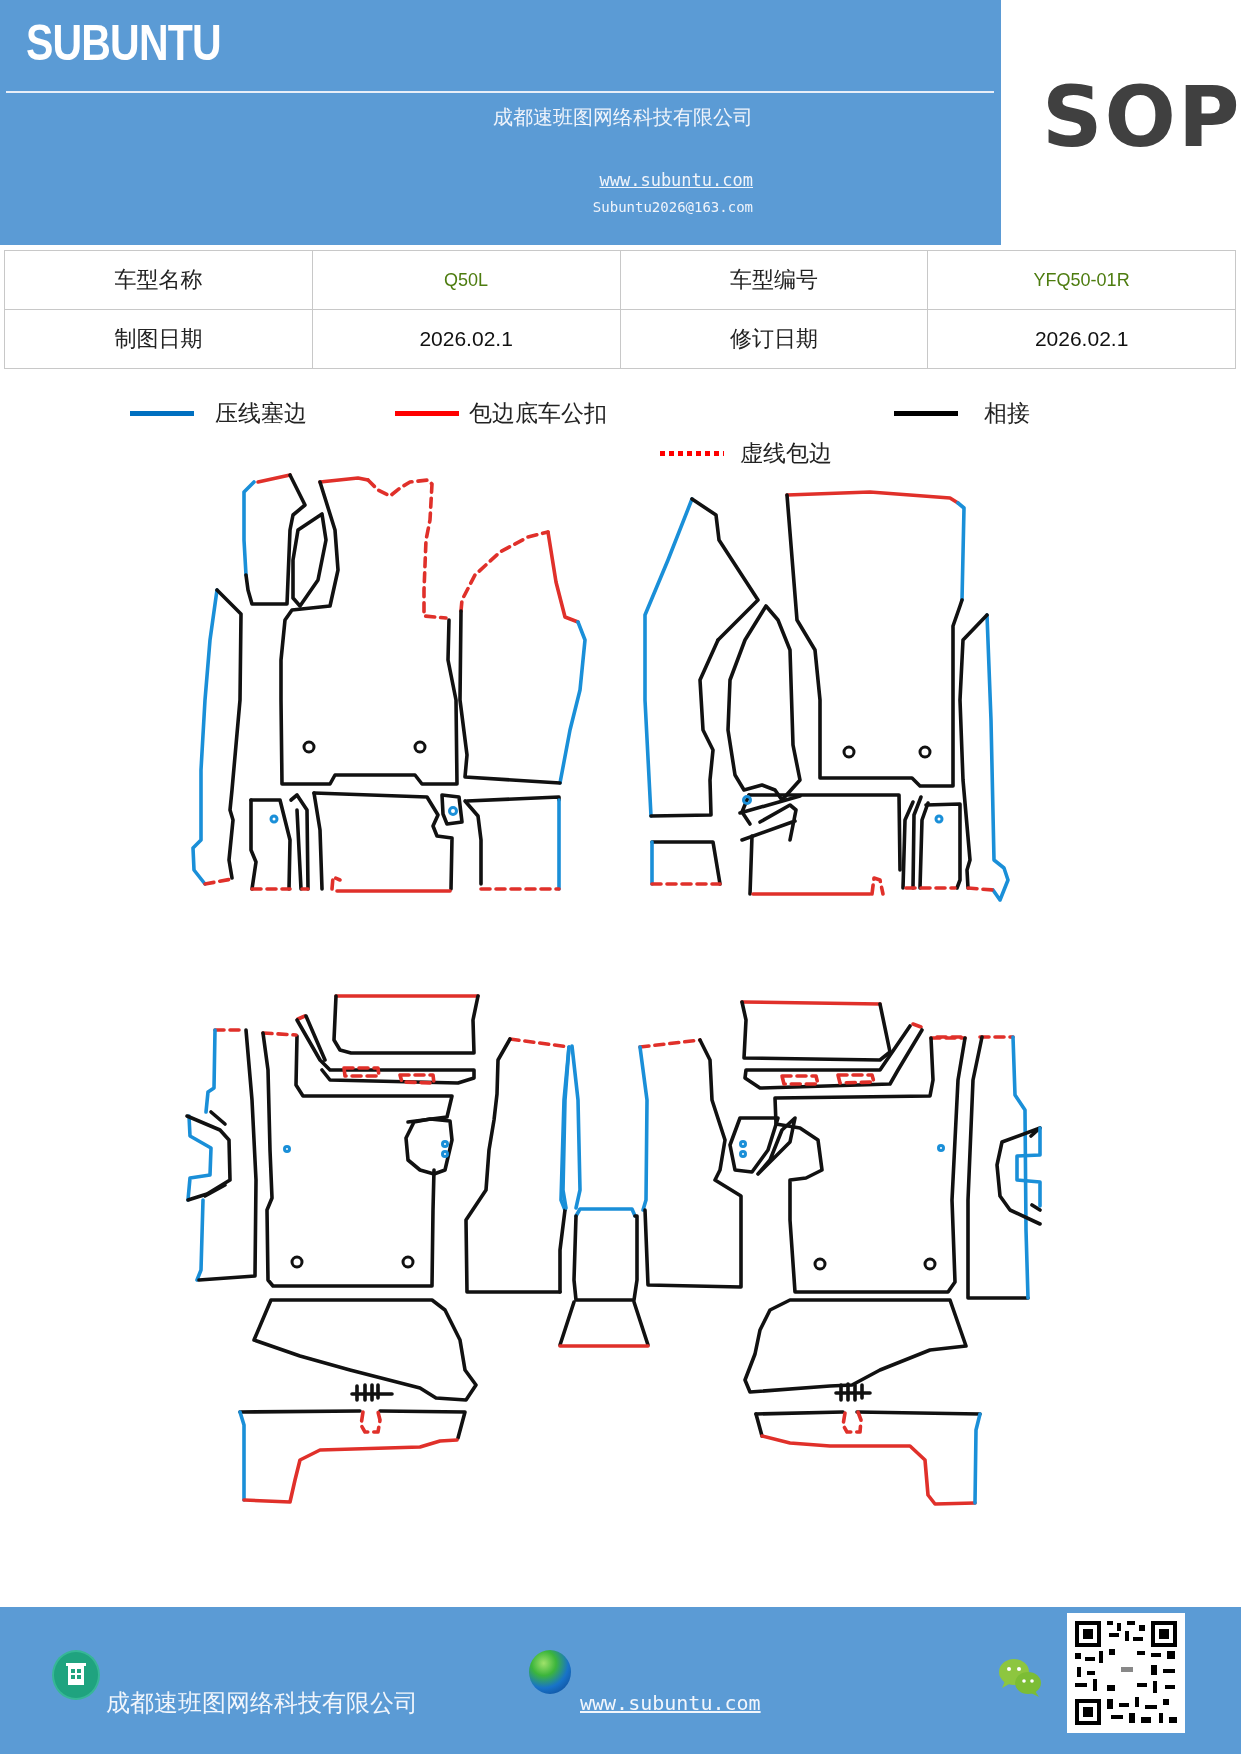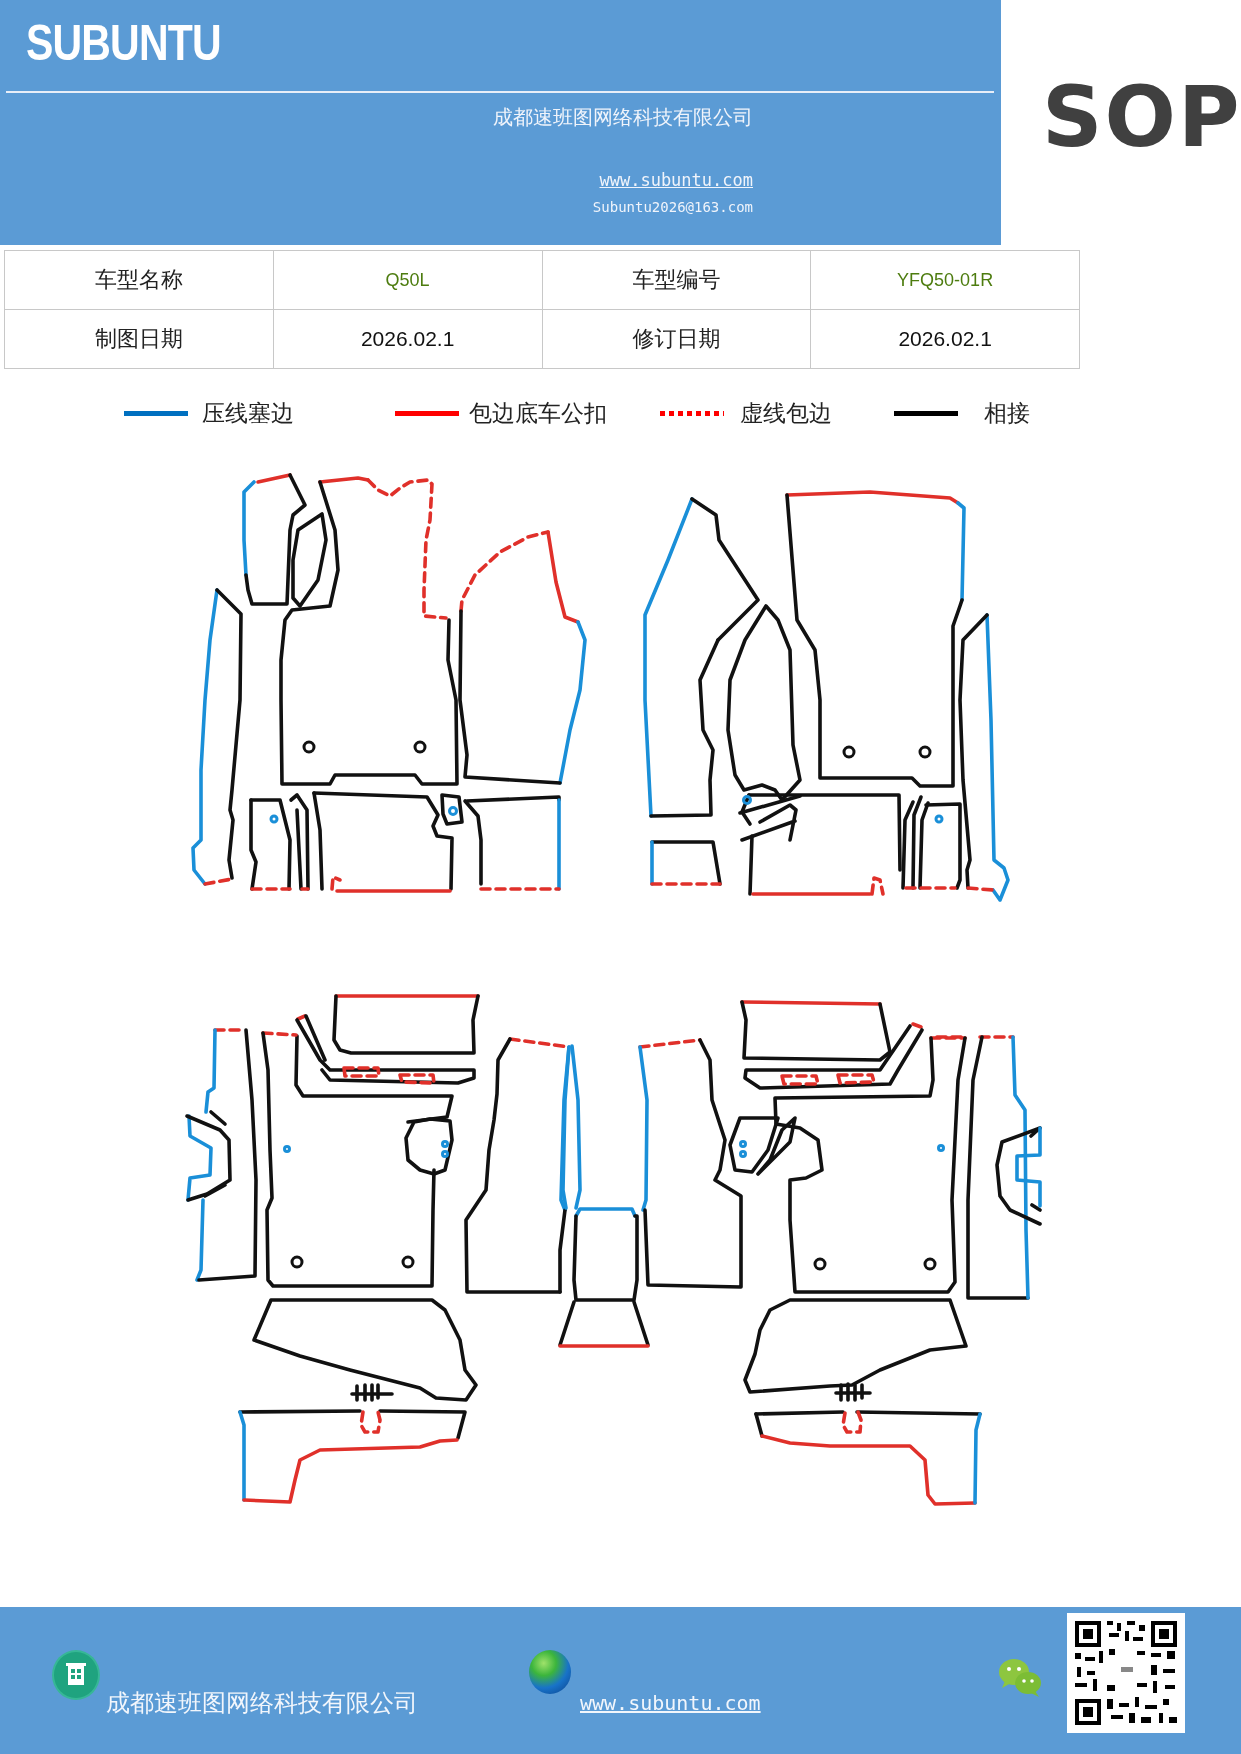--- a/index.html
+++ b/index.html
@@ -9,21 +9,21 @@
   .brand { position:absolute; left:26px; top:14px; font-family:"Liberation Sans", sans-serif; font-weight:bold;
            font-size:50px; color:#ffffff; letter-spacing:-1px; transform:scaleX(0.82); transform-origin:left top; }
   .hline { position:absolute; left:6px; top:91px; width:988px; height:2px; background:#e8eef8; }
   .company { position:absolute; right:248px; top:104px; font-size:20px; color:#f0f4fb; }
   .title { position:absolute; left:30px; top:148px; font-size:35px; color:#ffffff; }
   .web { position:absolute; right:248px; top:170px; font-family:"DejaVu Sans Mono", monospace; font-size:17px; color:#f0f4fb;
          text-decoration:underline; }
   .mail { position:absolute; right:248px; top:199px; font-family:"DejaVu Sans Mono", monospace; font-size:14px; color:#f0f4fb; }
   .sop { position:absolute; left:1042px; top:68px; font-family:"DejaVu Sans", sans-serif; font-size:84px; font-weight:bold; color:#404040; letter-spacing:2px; }
 
-  table.info { position:absolute; left:4px; top:250px; width:1076px; border-collapse:collapse;padding-left:48px; }
+  table.info { position:absolute; left:4px; top:250px; width:1232px; border-collapse:collapse;padding-left:48px; }
   table.info td { border:1.5px solid #c8c8c8; height:56px; text-align:center; vertical-align:middle;
                   font-size:22px; color:#222; width:25%; }
   table.info td.v { font-family:"Liberation Sans", sans-serif; font-size:18px; color:#4d7c0f; }
   table.info td.v2 { font-family:"Liberation Sans", sans-serif; font-size:21px; color:#111; }
 
   .legend { position:absolute; top:398px; left:0; width:1241px; height:40px; }
   .lg { position:absolute; top:0; display:flex; align-items:center; }
   .lg .sw { width:64px; height:5px; margin-right:14px; }
   .lg .lbl { font-size:23px; color:#222; }
 
@@ -63,29 +63,29 @@
   <tr>
     <td>制图日期</td>
     <td class="v2">2026.02.1</td>
     <td>修订日期</td>
     <td class="v2">2026.02.1</td>
   </tr>
 </tbody>
   </table>
 
 <div class="legend">
-  <div class="lg" style="left:124px;">
+  <div class="lg" style="left:130px;gap:7px;">
     <div class="sw" style="background:#0070c0;"></div>
     <span class="lbl">压线塞边</span>
   </div>
   <div class="lg" style="left:395px;">
     <div class="sw" style="background:#ff0000;"></div>
     <span class="lbl" style="margin-left:-4px;">包边底车公扣</span>
   </div>
-  <div class="lg" style="left:660px;">
+  <div class="lg" style="left:660px;margin-top:40px;">
     <div class="sw" style="background:repeating-linear-gradient(90deg,#ff0000 0 5px,transparent 5px 9px);"></div>
     <span class="lbl" style="margin-left:2px;">虚线包边</span>
   </div>
   <div class="lg" style="left:894px;">
     <div class="sw" style="background:#000;"></div>
     <span class="lbl" style="margin-left:12px;">相接</span>
   </div>
 </div>
 
 <svg class="diag" width="1241" height="1600" viewBox="0 0 1241 1600" fill="none" stroke-width="3.6" stroke-linejoin="round" stroke-linecap="round">

